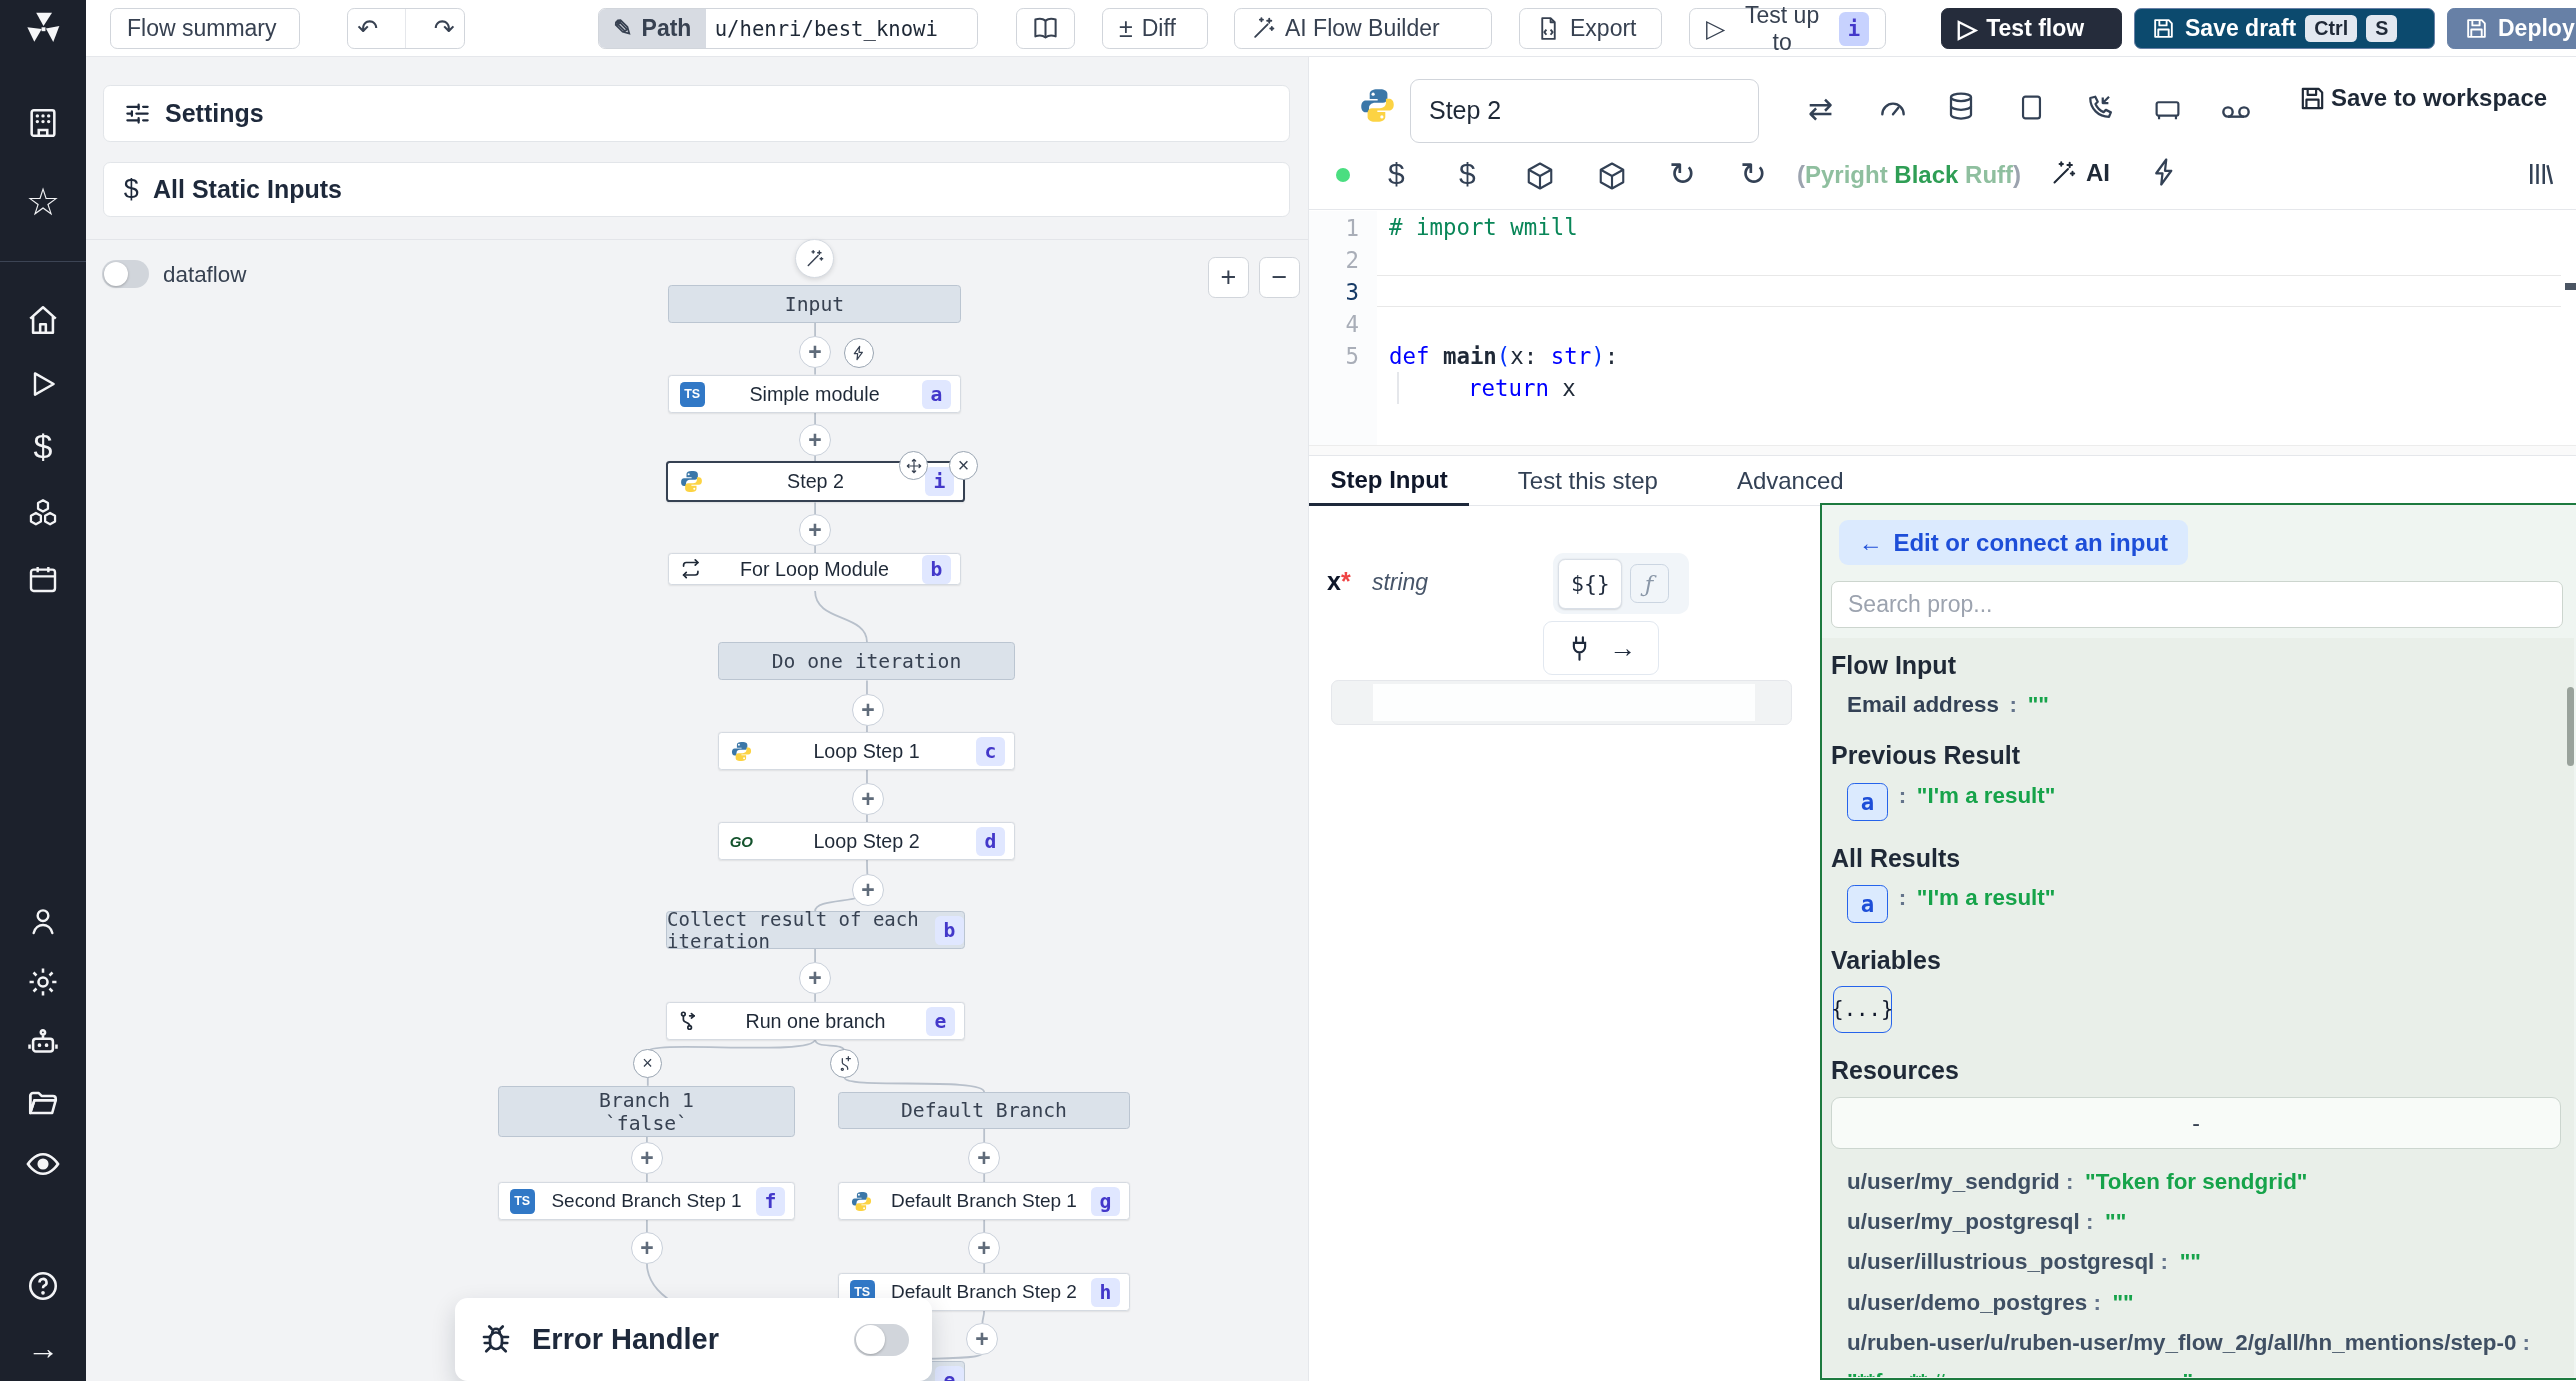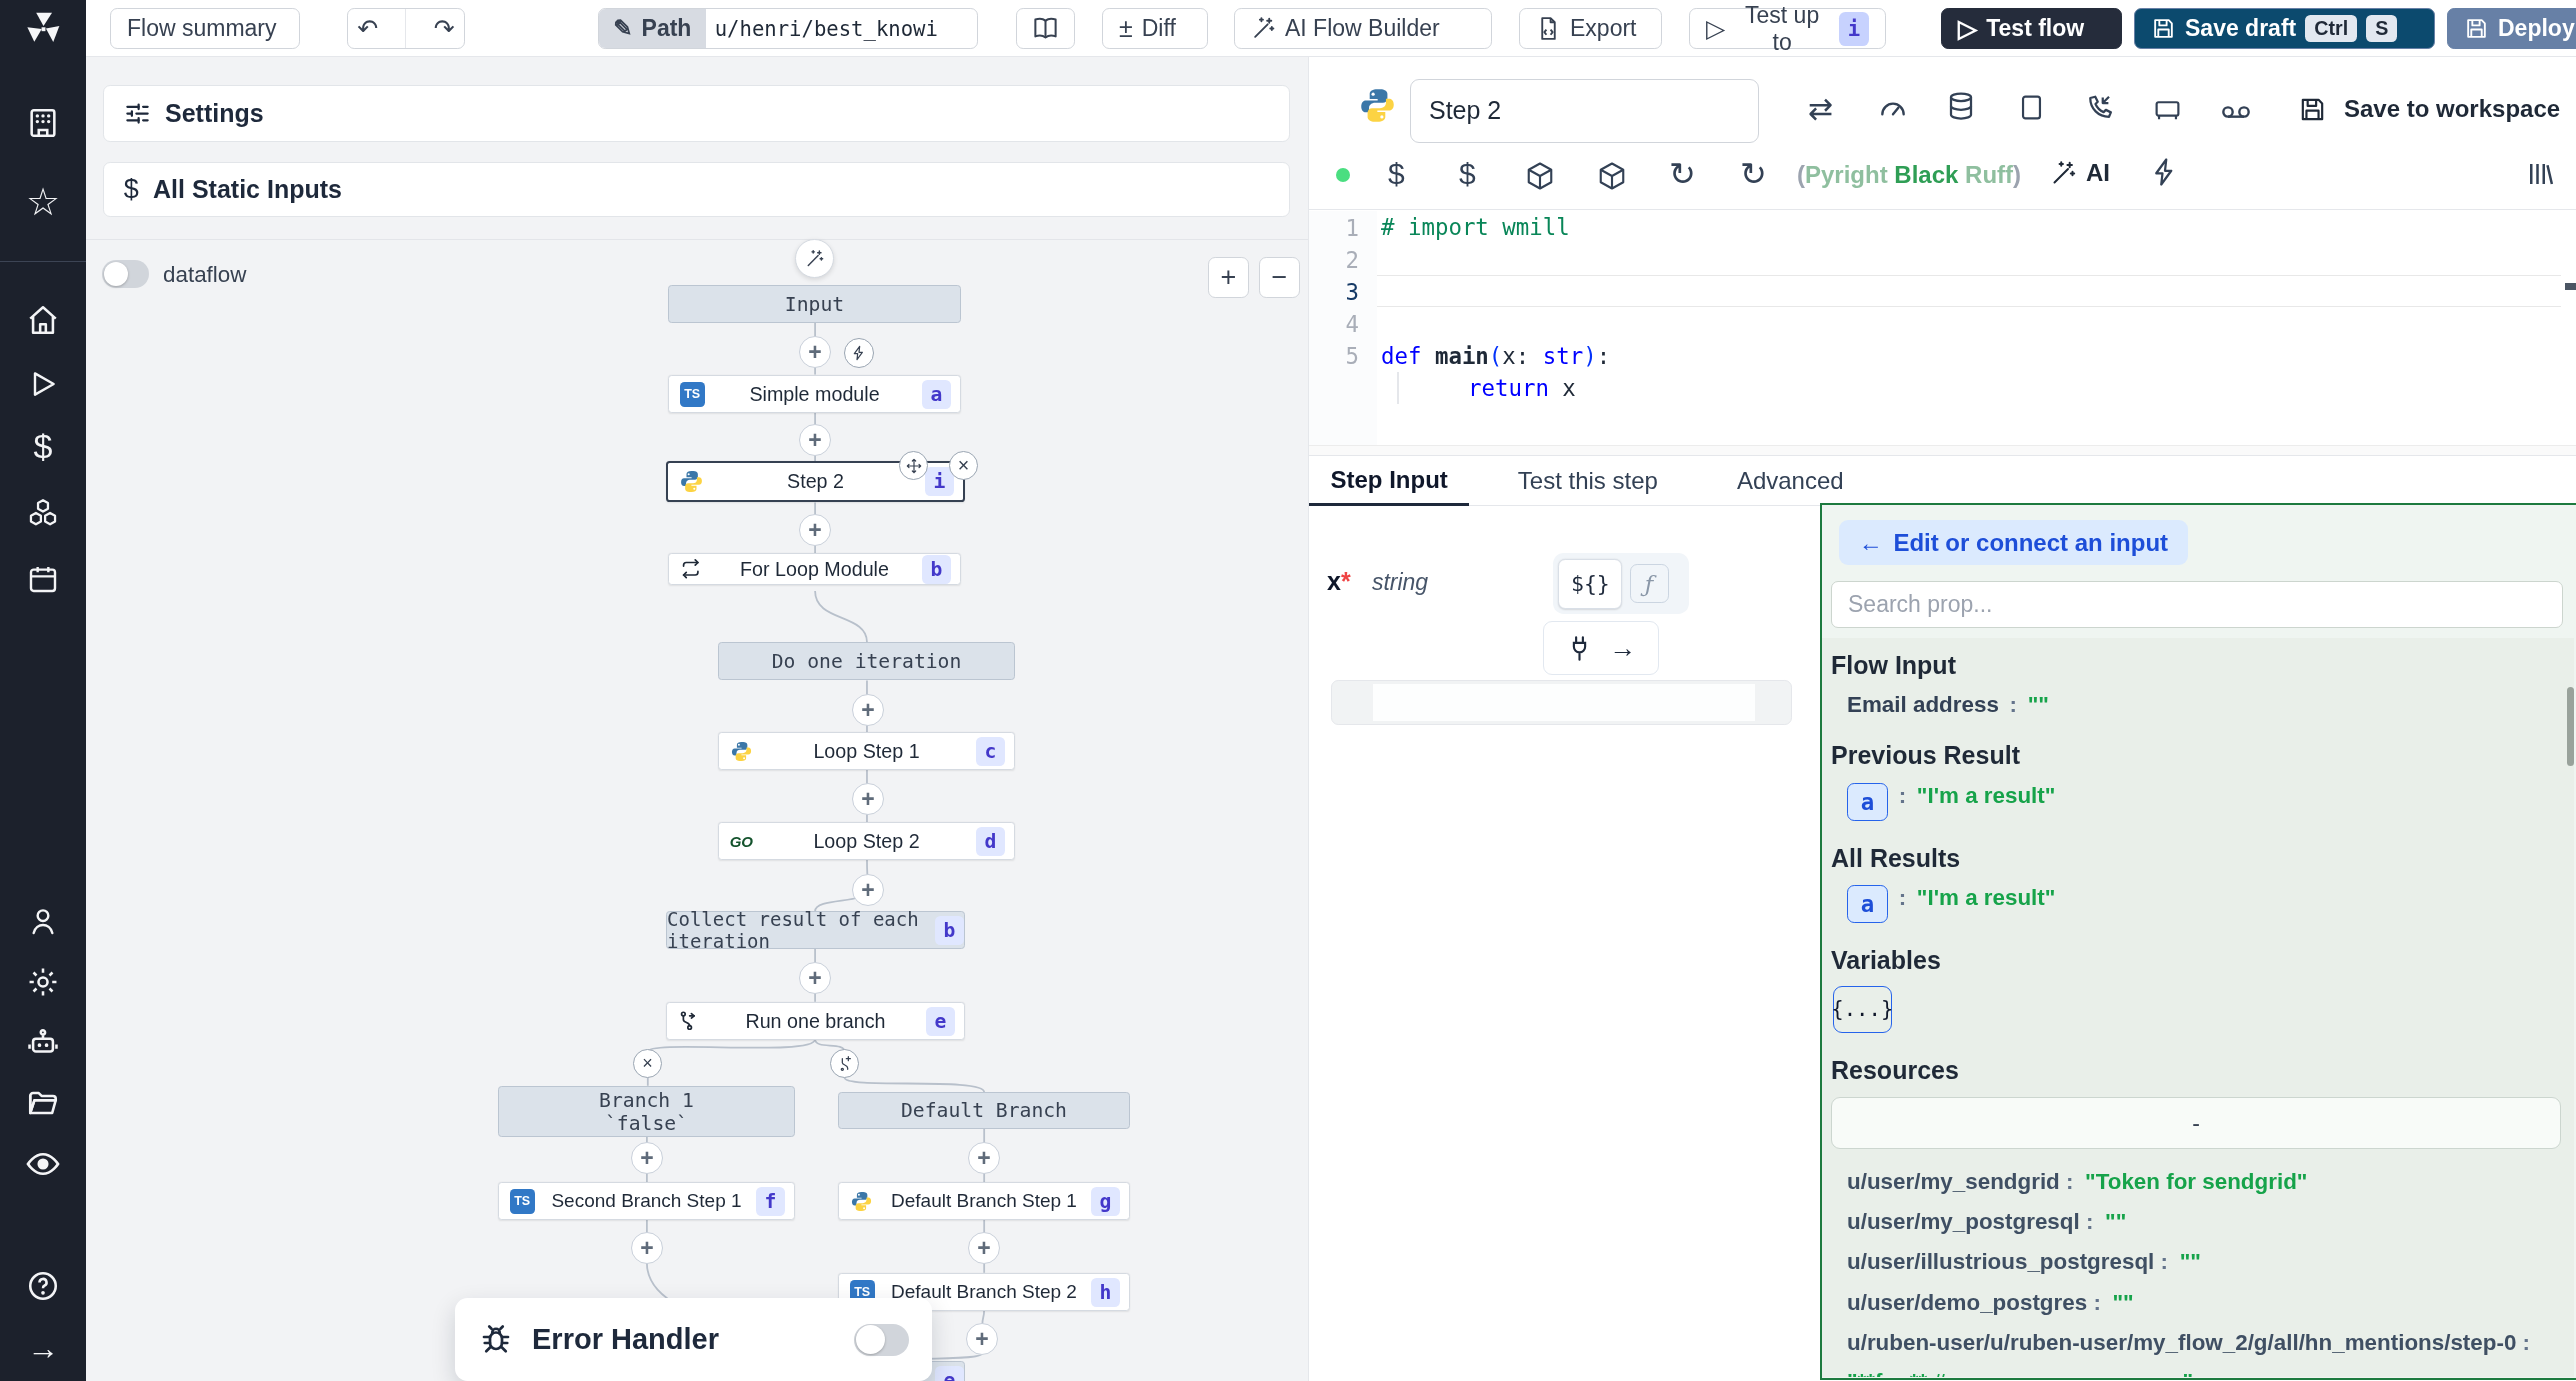--- a/index.html
+++ b/index.html
@@ -54,21 +54,21 @@
   .glyph-lg { font-size:30px; color:#334155; }
   #stepname { position:absolute; left:101px; top:21.5px; width:349px; height:64px; border:0.9px solid #d1d5db; border-radius:9px;
     font-size:25px; color:#1f2937; padding:0 18px; font-family:"Liberation Sans", sans-serif; }
 
   
   #code { position:absolute; left:0; top:154px; width:1268px; height:234px; background:#fff;
     font-family:"DejaVu Sans Mono", monospace; font-size:22.4px; }
   .gutter { position:absolute; left:0; top:0; width:68px; height:234px; background:#fbfcfd; }
   .lnum { position:absolute; width:50px; text-align:right; color:#a9aeb8; }
   .lnum.active { color:#163a66; }
-  .cline { position:absolute; left:72px; height:32px; line-height:32px; white-space:pre; }
+  .cline { position:absolute; left:80px; height:32px; line-height:32px; white-space:pre; }
   .tk-c { color:#098658; } .tk-k { color:#0000ff; } .tk-p { color:#1f2937; } .tk-b { color:#0433fa; }
   .curline { position:absolute; left:68px; right:16px; border-top:1.8px solid #e8e8e8; border-bottom:1.8px solid #e8e8e8; height:32px; }
   .ruler-mark { position:absolute; right:0; width:12.5px; height:7.2px; background:#4b5563; }
 
   .resize { position:absolute; left:0; top:388px; width:1268px; height:10.7px; background:#fafafa; border-top:0.9px solid #ececec; border-bottom:0.9px solid #e5e7eb; cursor:row-resize; }
 
   
   #tabs { position:absolute; left:0; top:399px; width:1268px; height:50px; border-bottom:0.9px solid #e5e7eb; display:flex; }
   .tab { height:50px; display:flex; align-items:center; padding:0 21.5px; font-size:24px; color:#334155; cursor:pointer; }
   .tab.active { color:#0f172a; font-weight:600; border-bottom:3.6px solid #1e293b; }
@@ -572,21 +572,21 @@
           <path d="M5 17v3M19 17v3"></path>
         </svg>
     </span>
     <span class="abs ibtn" style="left:911px;top:39px">
       <svg width="32" height="32" viewBox="0 0 24 24" fill="none" stroke="#334155" stroke-width="1.8">
           <circle cx="6" cy="12" r="3.5"></circle>
           <circle cx="18" cy="12" r="3.5"></circle>
           <path d="M6 15.5h12"></path>
         </svg>
     </span>
-    <button class="abs" style="left:989px;top:27px;height:50px;display:flex;align-items:center;gap:17px;border:none;background:none;font-size:24px;font-weight:600;color:#1f2937;cursor:pointer">
+    <button class="abs" style="left:989px;top:27px;height:50px;display:flex;align-items:flex-start;gap:4px;border:none;background:none;font-size:24px;font-weight:600;color:#1f2937;cursor:pointer">
       <svg width="29" height="29" viewBox="0 0 24 24" fill="none" stroke="#1f2937" stroke-width="1.8" stroke-linejoin="round">
           <path d="M4 4h13l3 3v13H4z"></path>
           <path d="M8 4v5h7V4M7 20v-7h10v7"></path>
         </svg>
       <span>Save to workspace</span>
     </button>
 
     <span class="abs" style="left:27px;top:111px;width:14.3px;height:14.3px;border-radius:50%;background:#4ade80"></span>
     <span class="abs ibtn glyph-lg" style="left:79px;top:100px">$</span>
     <span class="abs ibtn glyph-lg" style="left:150px;top:100px">$</span>

